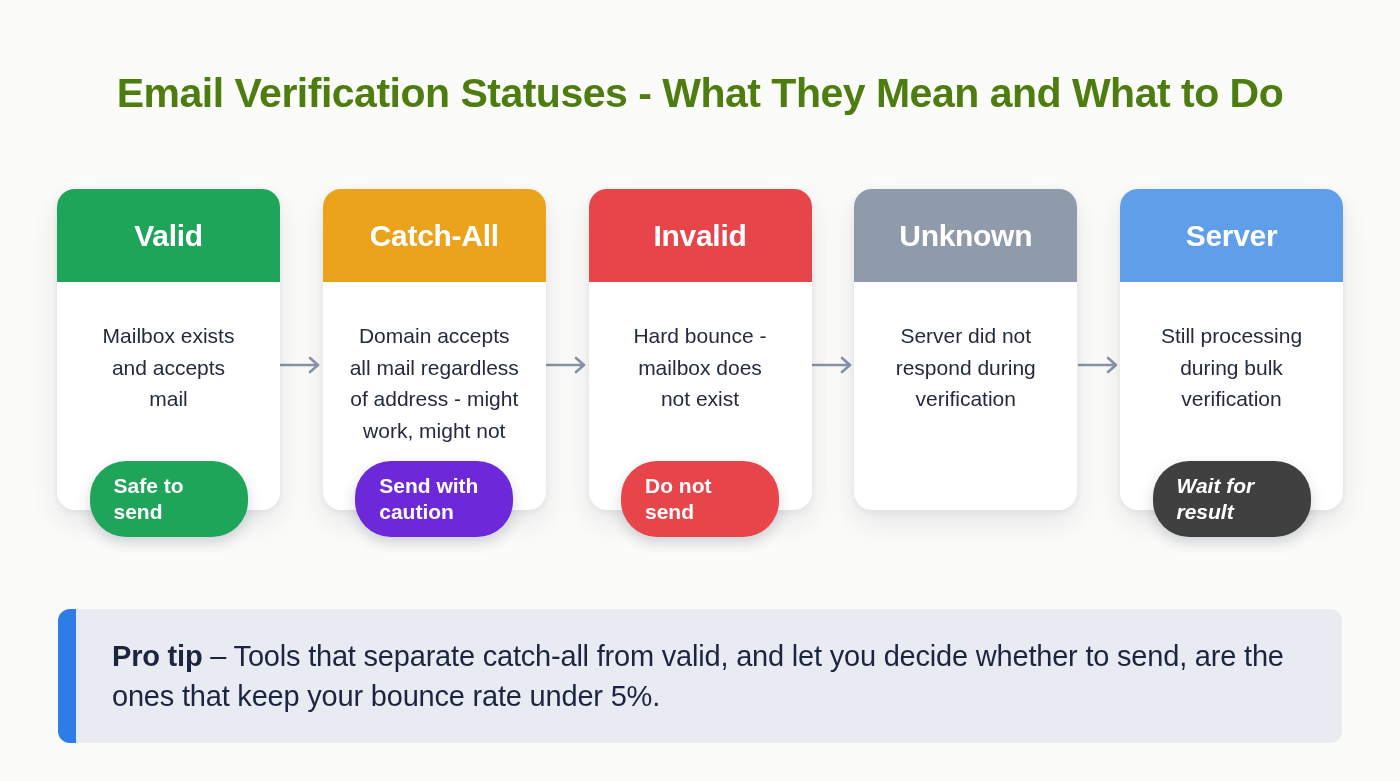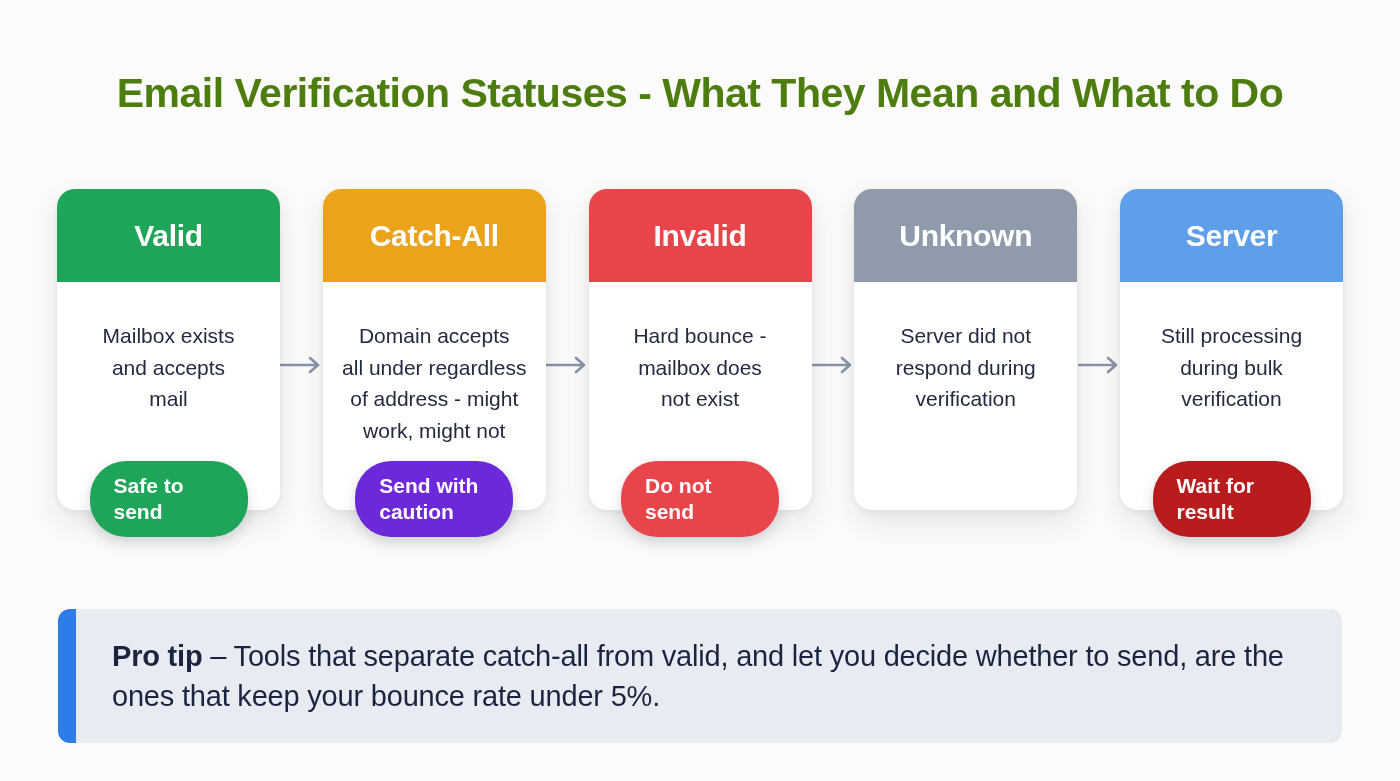--- a/index.html
+++ b/index.html
@@ -129,21 +129,21 @@
       <svg width="42" height="18" viewBox="0 0 42 18" aria-hidden="true">
         <path d="M1 9 H37 M30 2 L38 9 L30 16" fill="none" stroke="currentColor" stroke-width="2.6" stroke-linecap="round" stroke-linejoin="round"></path>
       </svg>
     </div>
 
     <section class="card">
       <header class="card-header" style="background-color: rgb(235, 163, 28);">
         <h2 class="card-title">Catch-All</h2>
       </header>
       <div class="card-body">Domain accepts
-all under regardless
+all mail regardless
 of address - might
 work, might not</div>
       <div class="card-pill" style="background-color: #6d28d9;">Send with
 caution</div>
     </section>
 
     <div class="arrow" style="color: rgb(136, 148, 170);">
       <svg width="42" height="18" viewBox="0 0 42 18" aria-hidden="true">
         <path d="M1 9 H37 M30 2 L38 9 L30 16" fill="none" stroke="currentColor" stroke-width="2.6" stroke-linecap="round" stroke-linejoin="round"></path>
       </svg>
@@ -180,21 +180,21 @@
       </svg>
     </div>
 
     <section class="card">
       <header class="card-header" style="background-color: rgb(95, 158, 233);">
         <h2 class="card-title">Server</h2>
       </header>
       <div class="card-body">Still processing
 during bulk
 verification</div>
-      <div class="card-pill" style="background-color: #b91c1c;">Wait for result</div>
+      <div class="card-pill" style="background-color: #404040; font-style: italic;">Wait for result</div>
     </section>
 
   </div>
 
   <div class="protip">
     <p class="protip-text"><span class="protip-label">Pro tip</span> <span>–</span> <span>Tools that separate catch-all from valid, and let you decide whether to send, are the ones that keep your bounce rate under 5%.</span></p>
   </div>
 
 </div>
 

